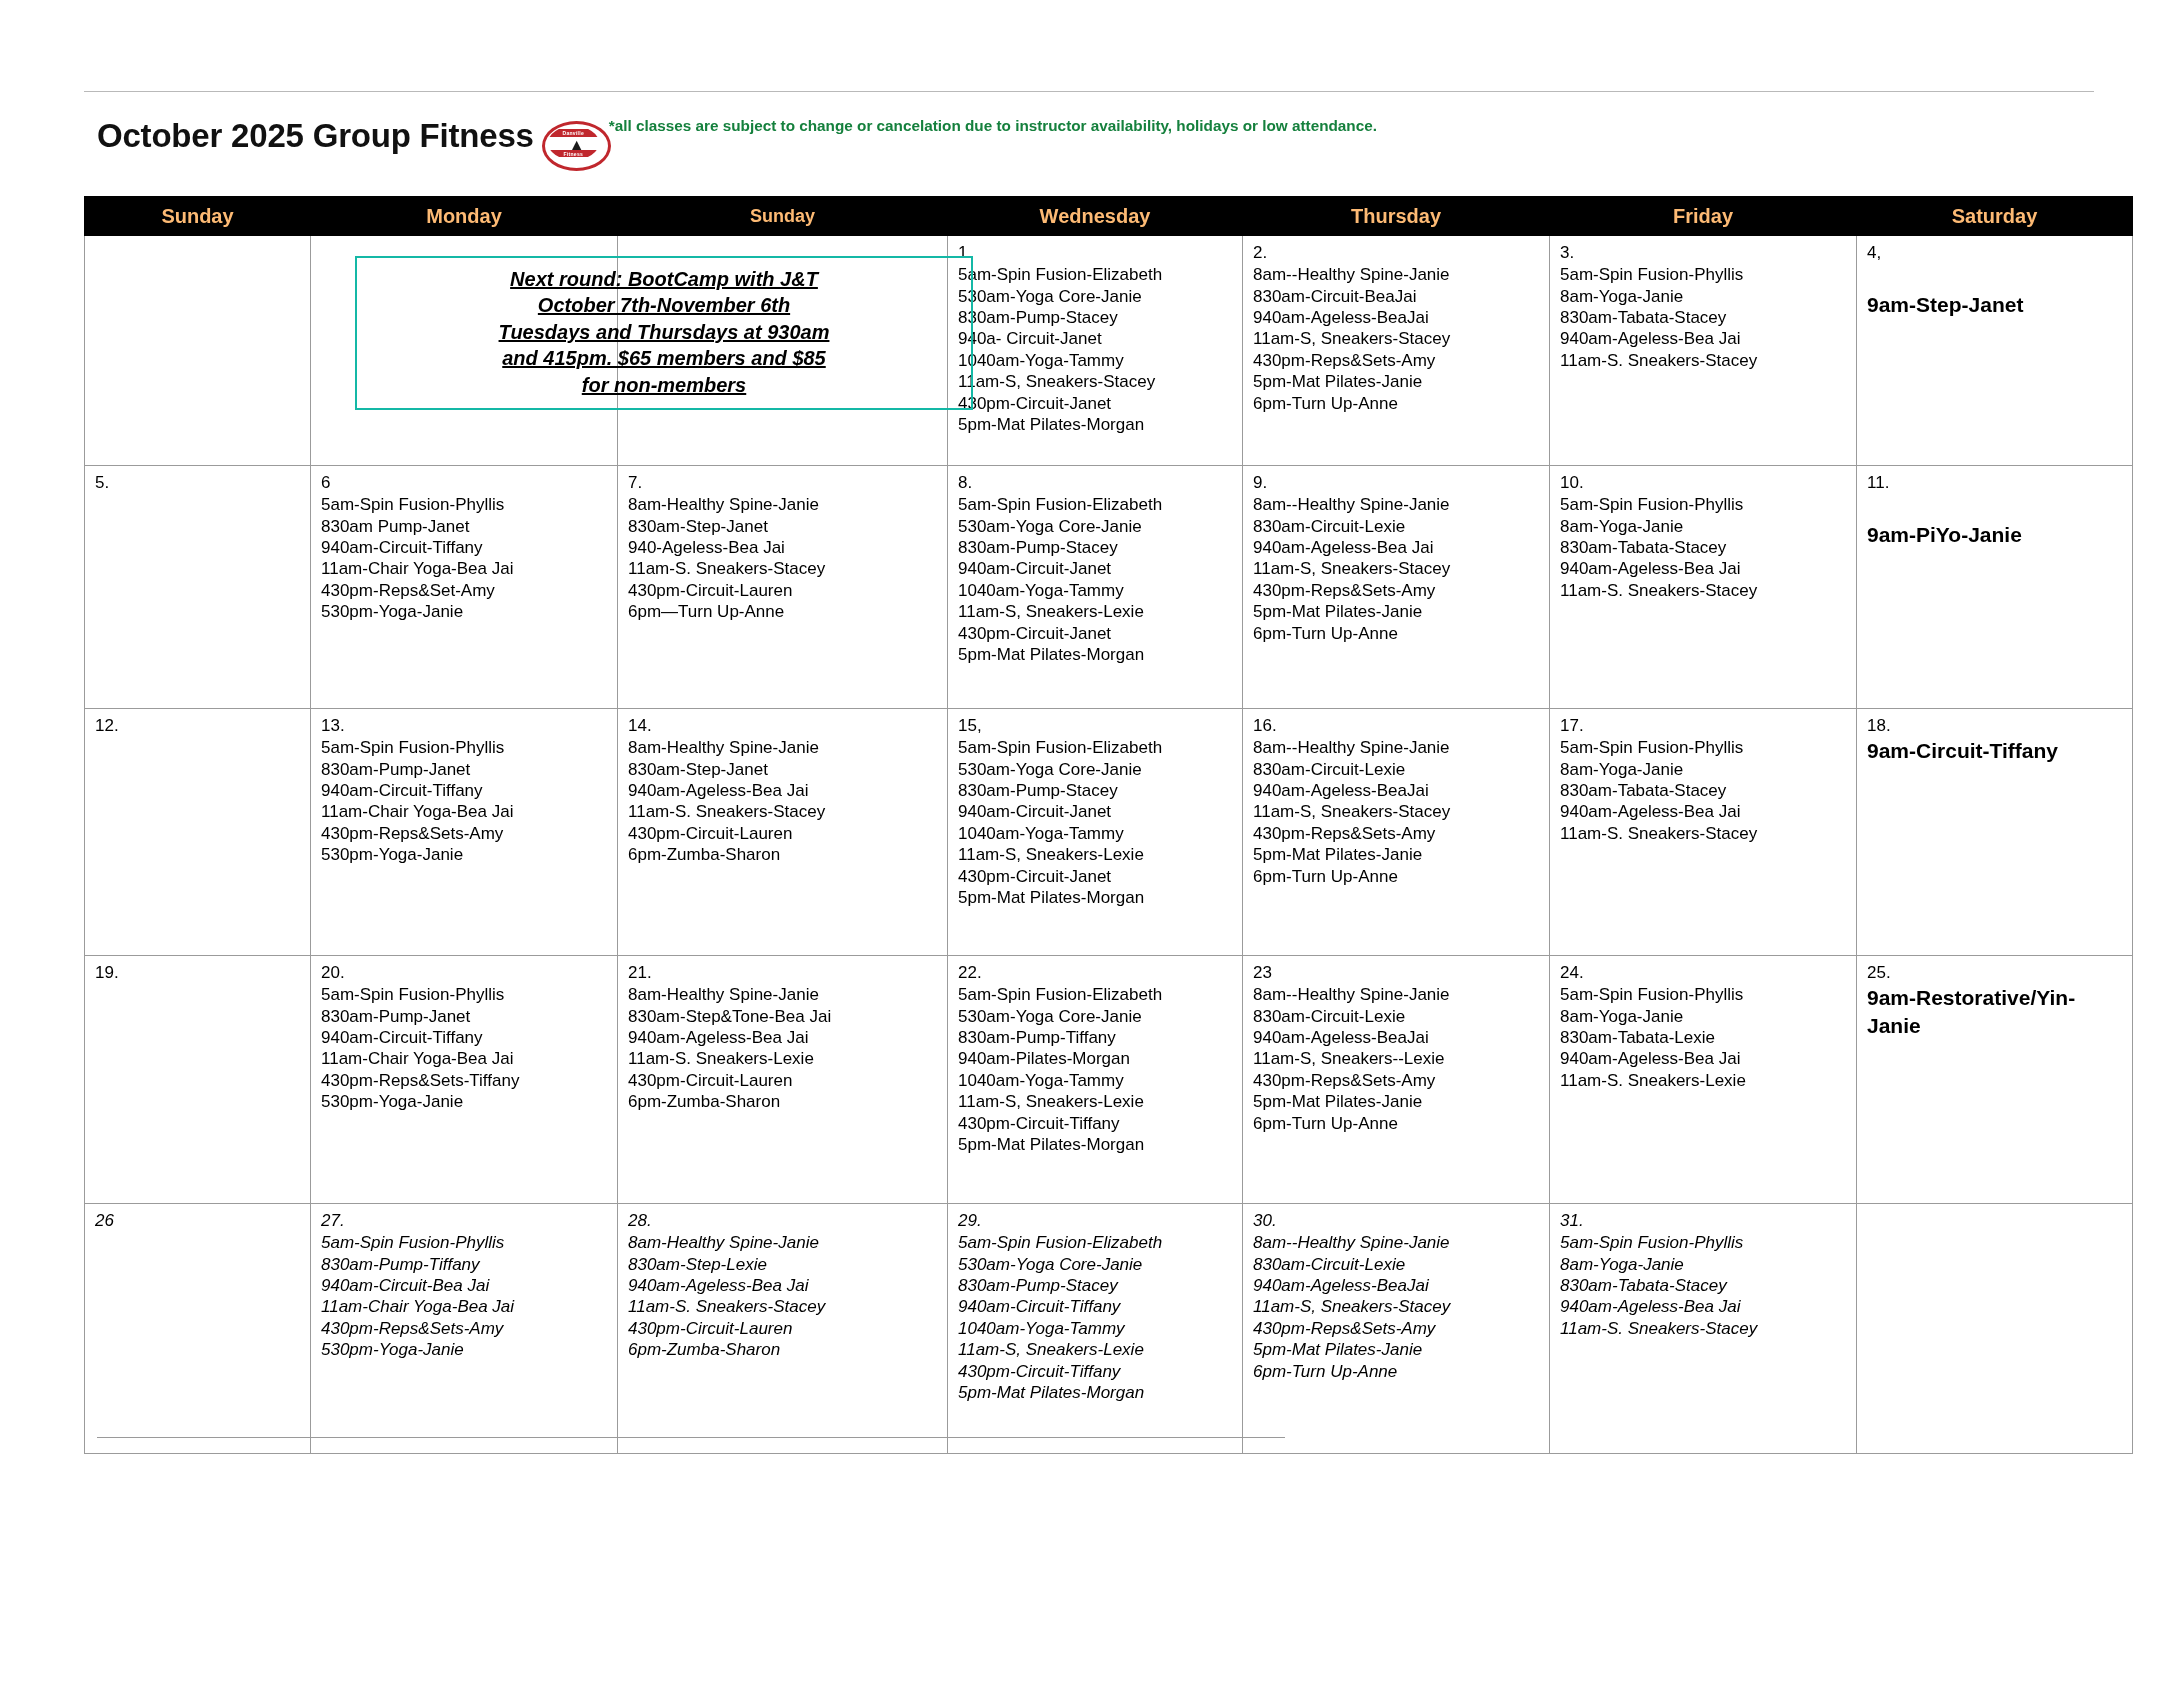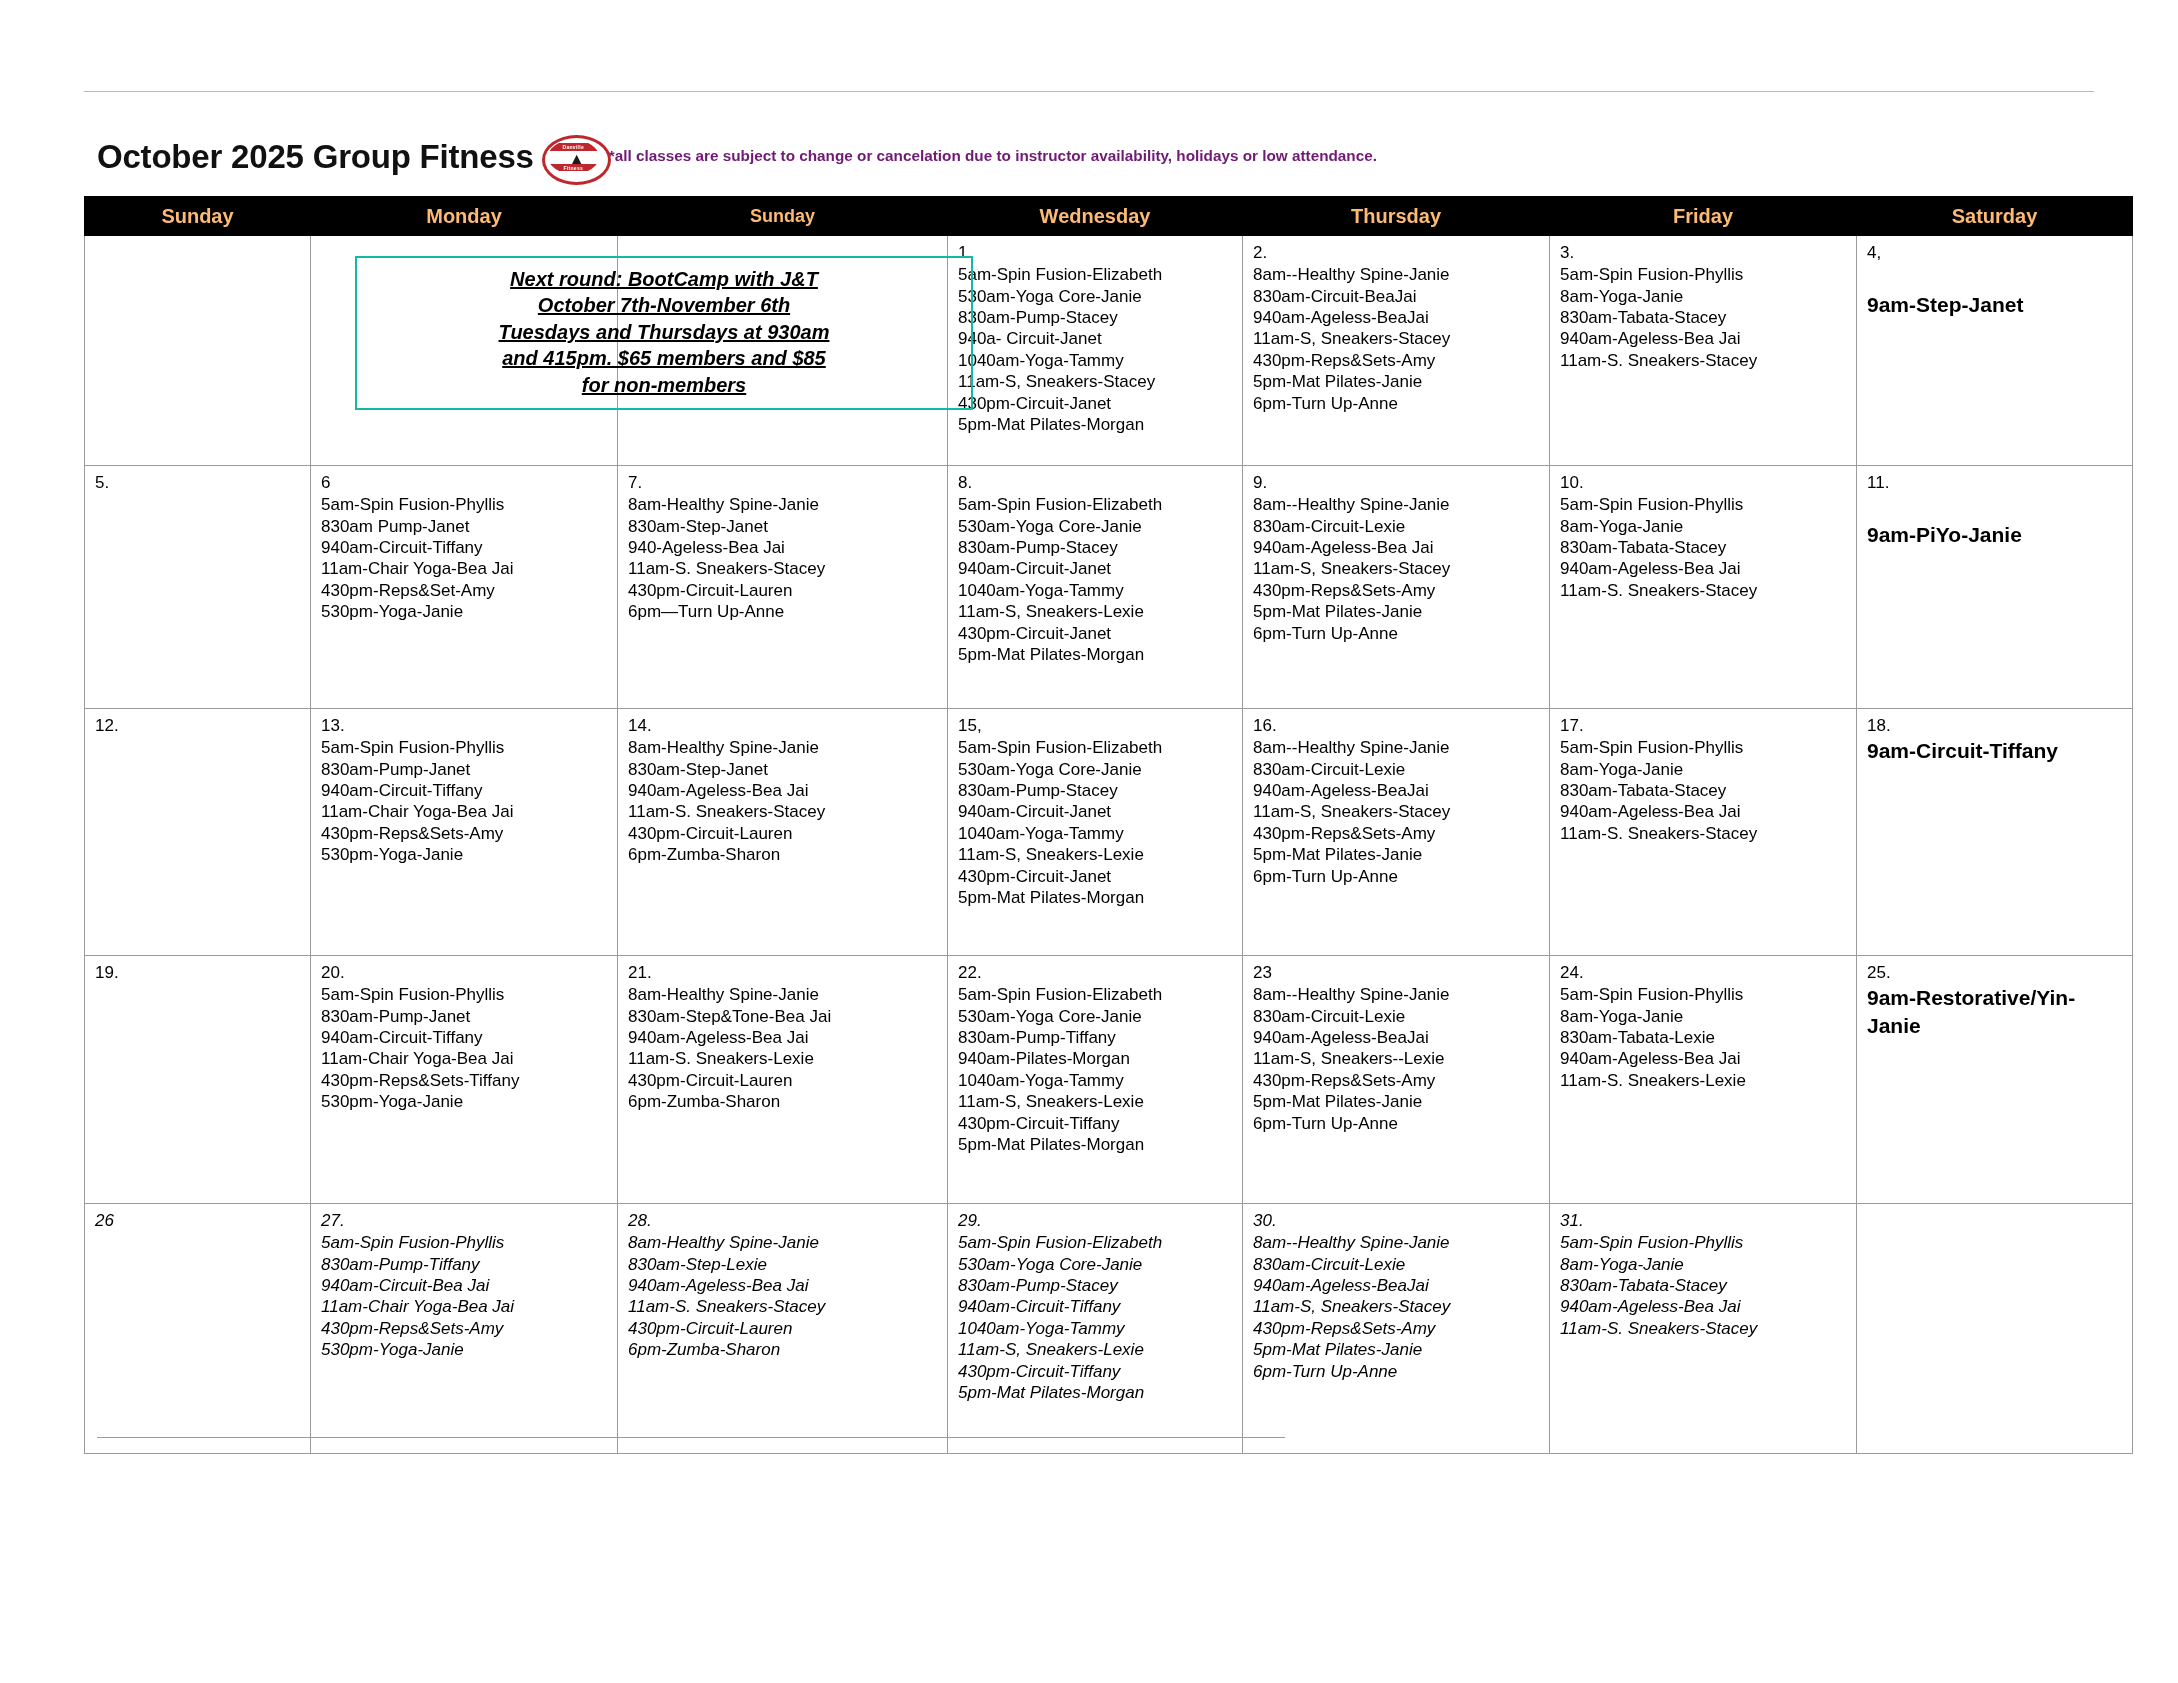--- a/index.html
+++ b/index.html
@@ -33,25 +33,25 @@
     position: absolute;
     left: 97px;
     top: 1437px;
     width: 1188px;
     height: 1px;
     background: #9a9a9a;
   }
   .header {
     position: absolute;
     left: 97px;
-    top: 127px;
+    top: 117px;
     width: 2000px;
     height: 59px;
     display: flex;
-    align-items: center;
+    align-items: flex-start;
   }
   .title {
     font-size: 33px;
     font-weight: bold;
     letter-spacing: -0.2px;
     color: #111;
     white-space: nowrap;
   }
   .logo {
     width: 63px;
@@ -105,21 +105,21 @@
     font-weight: bold;
     color: #ffffff;
     text-align: center;
     letter-spacing: 0.3px;
   }
   .logo-text-top { top: 4px; }
   .logo-text-bot { bottom: 3px; }
   .disclaimer {
     font-size: 15.3px;
     font-weight: bold;
-    color: #701a75;
+    color: #15803d;
     white-space: nowrap;
     padding-bottom: 2px;
   }
   table.cal {
     position: absolute;
     left: 84px;
     top: 196px;
     width: 2047px;
     border-collapse: collapse;
     table-layout: fixed;

